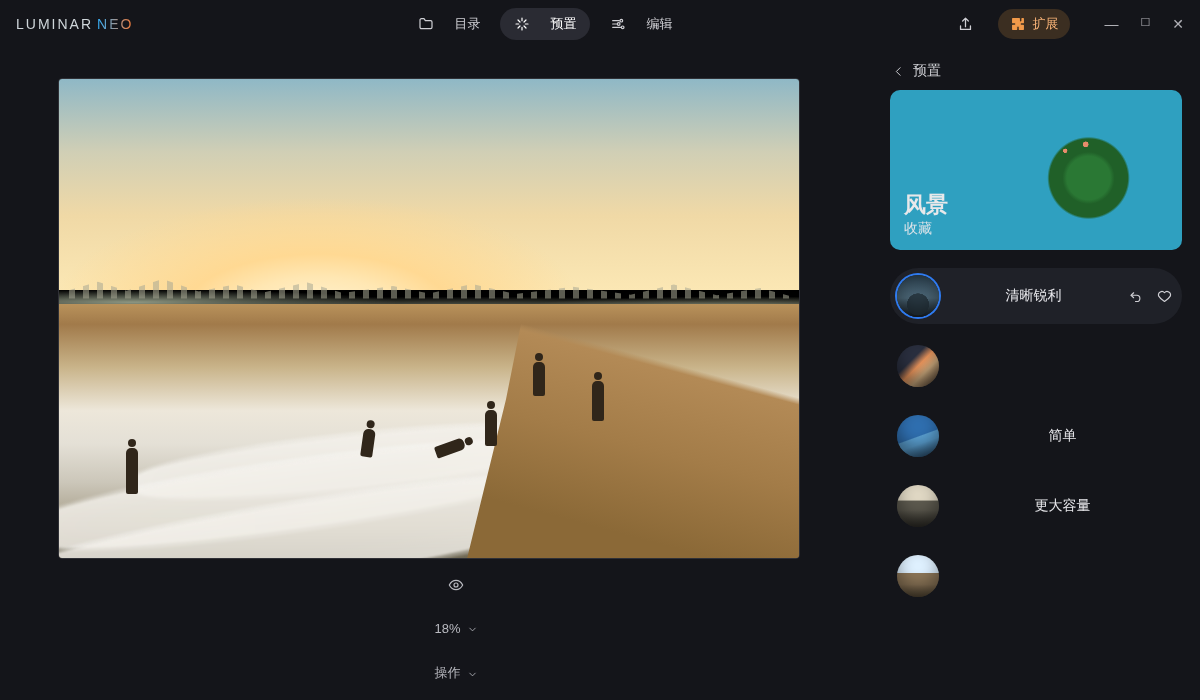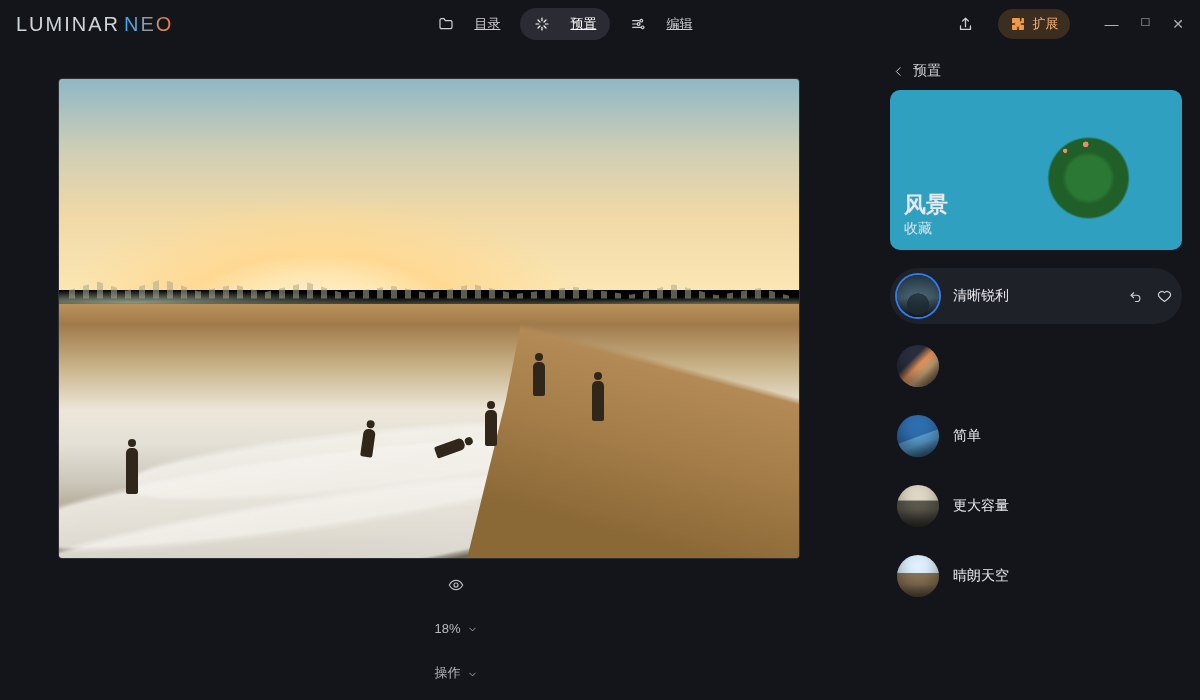--- a/index.html
+++ b/index.html
@@ -1,24 +1,24 @@
 <!DOCTYPE html>
 <html><head>
 <meta charset="utf-8">
 <style>
 * { margin: 0; padding: 0; box-sizing: border-box; font-family: -apple-system, "Segoe UI", "Microsoft YaHei", sans-serif; }
 body { width: 1200px; height: 700px; background: #14151a; color: #e8e8ea; overflow: hidden; }
 
 
 .topbar { height: 48px; display: flex; align-items: center; padding: 0 16px; }
-.logo { display:flex; align-items:baseline; gap:4px; letter-spacing:2px; font-weight:400; font-size:20px; }
+.logo { display:flex; align-items:baseline; gap:4px; letter-spacing:2px; font-weight:400; font-size:14px; }
 .logo-a { color:#cfd6da; }
 .logo-b { background:linear-gradient(90deg,#2fb1ff,#ff7b33); -webkit-background-clip:text; background-clip:text; color:transparent; font-weight:400;}
 .nav-center { flex:1; display:flex; justify-content:center; gap:6px; }
-.nav-pill { display:flex; align-items:center; gap:20px; padding:7px 14px; border-radius:18px; font-size:13px; color:#cfcfd4; cursor:pointer;text-decoration:underline; }
+.nav-pill { display:flex; align-items:center; gap:20px; padding:7px 14px; border-radius:18px; font-size:13px; color:#cfcfd4; cursor:pointer; }
 .nav-pill.active { background:#2a2b33; color:#fff; }
 .nav-right { display:flex; align-items:center; gap:24px; }
 .ext-btn { display:flex; align-items:center; gap:6px; background:#3b2e21; color:#f7b277; padding:6px 12px; border-radius:16px; font-size:13px; cursor:pointer; }
 .win-controls { display:flex; gap:22px; color:#b0b0b6; font-size:14px; margin-left:10px; }
 .win-controls span { cursor:pointer; }
 
 .ic { width:16px; height:16px; display:inline-block; }
 .ic svg { width:100%; height:100%; stroke:#cfcfd4; fill:none; stroke-width:1.8; stroke-linecap:round; stroke-linejoin:round; }
 .nav-pill.active .ic svg { stroke:#fff; }
 .ext-btn .ic svg { fill:#f29a4a; stroke:#f29a4a; }
@@ -77,21 +77,21 @@
   radial-gradient(circle at 67% 42%, #9e4e3b 0 3%, #d8d3c9 3% 5.4%, transparent 5.8%),
   radial-gradient(circle at 61% 44%, #d8d3c9 0 2.6%, #7b4636 2.6% 3.6%, transparent 4%),
   radial-gradient(ellipse 58% 42% at 68% 58%, #2fa0c0 0 100%),
   linear-gradient(180deg,#3fc4ea 0%, #2aa8d4 55%, #1a7faf 100%); }
 .coll-card::after{content:"";position:absolute;inset:0;background:radial-gradient(circle at 67% 34%, #e78c6c 0 1.2%, transparent 1.4%), radial-gradient(circle at 60% 38%, #e78c6c 0 1%, transparent 1.2%);}
 .coll-title{position:absolute;left:14px;bottom:12px;}
 .coll-title .t1{font-size:22px;font-weight:600;}
 .coll-title .t2{font-size:14px;color:#e6e7eb;opacity:.95;}
 
 .preset-list{display:flex;flex-direction:column;gap:14px;}
-.preset{display:flex;align-items:center;gap:14px;padding:7px 10px 7px 7px;border-radius:28px;cursor:pointer;}
+.preset{display:flex;align-items:center;gap:14px;padding:7px 10px 7px 7px;border-radius:28px;cursor:pointer;text-align:center;}
 .preset.active{background:#1f2128;}
 .preset .thumb{width:42px;height:42px;border-radius:50%;flex-shrink:0; position:relative;}
 .preset.active .thumb{box-shadow:0 0 0 2px #2f7bf0;}
 .preset .thumb::before{content:"";position:absolute;inset:0;border-radius:50%;box-shadow:inset 0 -10px 16px rgba(0,0,0,.4);}
 .preset .plabel{font-size:14px;color:#e8e8ec;flex:1;}
 .preset .pacts{display:flex;gap:14px;color:#9b9ca3;}
 .preset .pacts .ic{width:15px;height:15px;}
 
 
 .th1{background:radial-gradient(circle at 50% 70%, #2a3a44 0 30%, transparent 31%), linear-gradient(#243642,#4f6b7c 55%,#1b2329);}
@@ -230,17 +230,16 @@
       <div class="preset">
         <div class="thumb th5"></div>
         <div class="plabel">简单</div>
       </div>
       <div class="preset">
         <div class="thumb th4"></div>
         <div class="plabel">更大容量</div>
       </div>
       <div class="preset">
         <div class="thumb th6"></div>
-        <div class="plabel">晴朗天空</div>
       </div>
     </div>
   </div>
 </div>
 
 </body></html>

